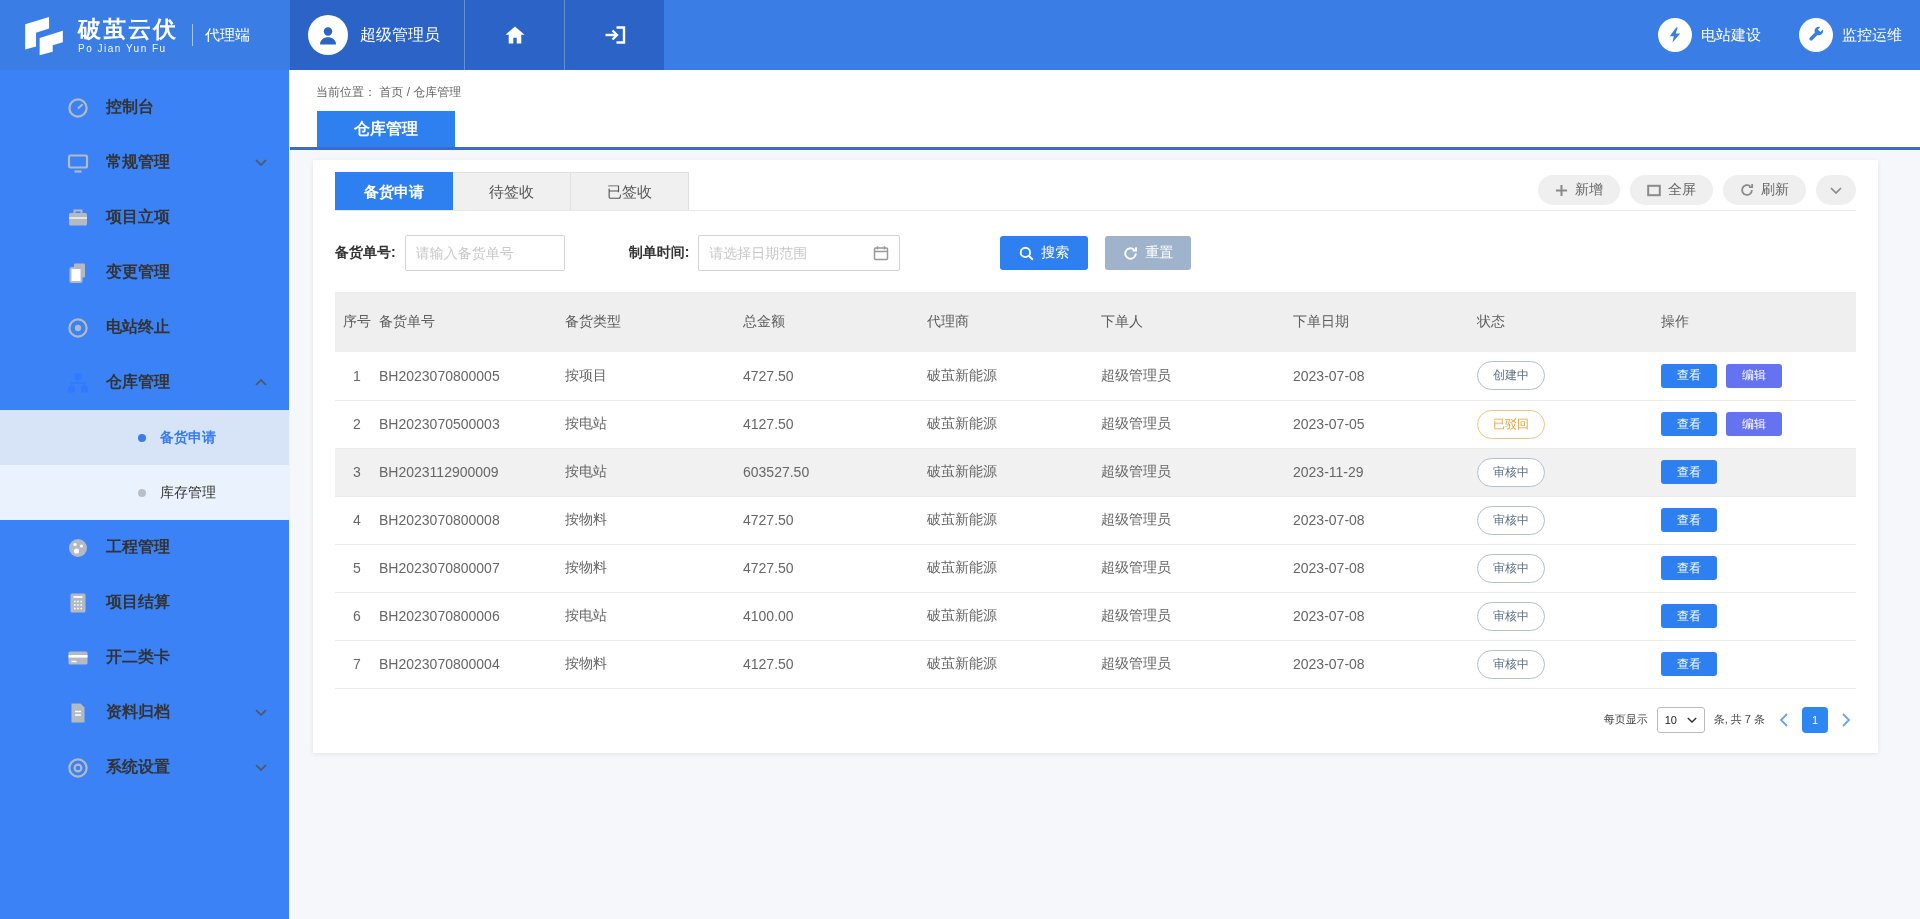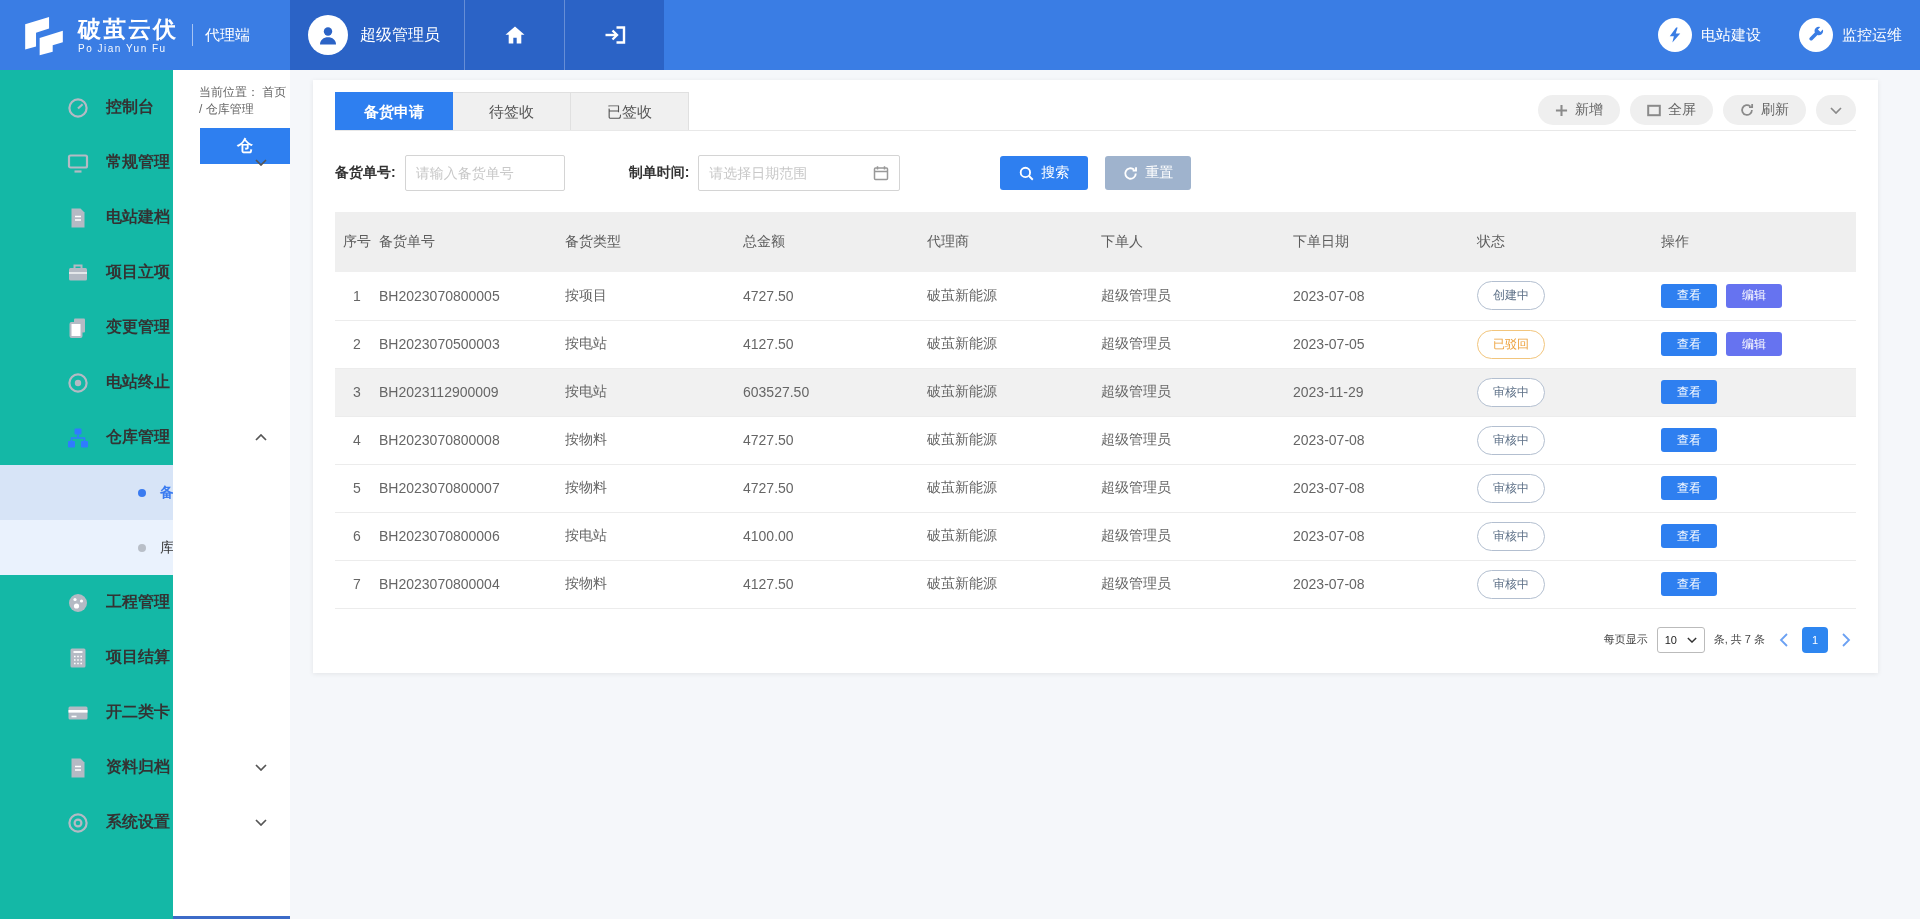--- a/index.html
+++ b/index.html
@@ -23,36 +23,36 @@
   .user-name { color:#fff; font-size:16px; }
   .top-icon-btn { width:100px; display:flex; align-items:center; justify-content:center; border-left:1px solid rgba(255,255,255,.28); cursor:pointer; }
   .top-links { margin-left:auto; display:flex; align-items:center; gap:38px; padding-right:18px; }
   .top-link { display:flex; align-items:center; gap:9px; color:#fff; font-size:15px; cursor:pointer; }
   .circle-icon { width:34px; height:34px; border-radius:50%; background:#fff; display:flex; align-items:center; justify-content:center; }
 
   
   .body-row { flex:1; display:flex; min-height:0; }
 
   
-  .sidebar { width:290px; background:#14b8a6; border-right:1px solid #eef0f4; padding-top:10px; flex-shrink:0; }
+  .sidebar { width:290px; background:#3b82f6; border-right:1px solid #eef0f4; padding-top:10px; flex-shrink:0; }
   .side-item { height:55px; display:flex; align-items:center; padding-left:66px; position:relative; cursor:pointer; }
   .side-icon { width:24px; height:24px; color:#b4bac4; display:flex; align-items:center; justify-content:center; }
   .side-item.active-parent .side-icon { color:#2f7bff; }
   .side-label { margin-left:16px; font-size:16px; font-weight:600; color:#333; }
   .side-caret { position:absolute; right:22px; color:#555; display:flex; }
   .side-sub { background:#eaf2fd; }
   .side-sub-item { height:55px; display:flex; align-items:center; padding-left:138px; cursor:pointer; }
   .side-sub-item .dot { width:8px; height:8px; border-radius:50%; background:#b9bfc8; margin-right:14px; flex-shrink:0; }
   .side-sub-label { font-size:14px; color:#333; }
   .side-sub-item.active { background:#d7e4f7; }
   .side-sub-item.active .dot { background:#3a7bf0; }
   .side-sub-item.active .side-sub-label { color:#3a7bf0; font-weight:600; }
 
   
-  .main { flex:1; display:flex; background:#f5f7fa; min-width:0;justify-content:flex-end; }
+  .main { flex:1; display:flex; flex-direction:column; background:#f5f7fa; min-width:0; }
   .main-top { background:#fff; border-bottom:3px solid #3c6bc8; }
   .breadcrumb { padding:14px 0 10px 26px; font-size:12px; color:#666; }
   .page-tabs { padding-left:27px; }
   .page-tab { display:inline-block; height:36px; line-height:36px; padding:0 37px; background:#2e7ff0; color:#fff; font-size:16px; font-weight:700; cursor:pointer; }
 
   .content { padding:10px 42px 0 23px; }
   .card { background:#fff; box-shadow:0 1px 5px rgba(0,0,0,.08); padding:12px 22px 20px; }
 
   .card-head { display:flex; justify-content:space-between; align-items:flex-start; border-bottom:1px solid #e8e8e8; }
   .tabs { display:flex; }
@@ -176,29 +176,20 @@
             </svg>
         </span>
         <span class="side-label">常规管理</span>
         <span class="side-caret">
           <svg width="12" height="7" viewBox="0 0 12 7">
               <path d="M1 1l5 5 5-5" fill="none" stroke="currentColor" stroke-width="1.7"></path>
             </svg>
         </span>
       </div>
 
-      <div class="side-item">
-        <span class="side-icon">
-          <svg width="22" height="22" viewBox="0 0 22 22">
-              <path d="M4.5 1.5h9l4 4v15h-13z" fill="currentColor"></path>
-              <path d="M8 9.5h6M8 13h6" stroke="#fff" stroke-width="1.6"></path>
-            </svg>
-        </span>
-        <span class="side-label">电站建档</span>
-      </div>
 
       <div class="side-item">
         <span class="side-icon">
           <svg width="22" height="22" viewBox="0 0 22 22">
               <path d="M7.5 6V3.5h7V6" fill="none" stroke="currentColor" stroke-width="2"></path>
               <rect x="2" y="6" width="18" height="12.5" rx="1.5" fill="currentColor"></rect>
               <path d="M2 11h18" stroke="#fff" stroke-width="1.3"></path>
             </svg>
         </span>
         <span class="side-label">项目立项</span>

